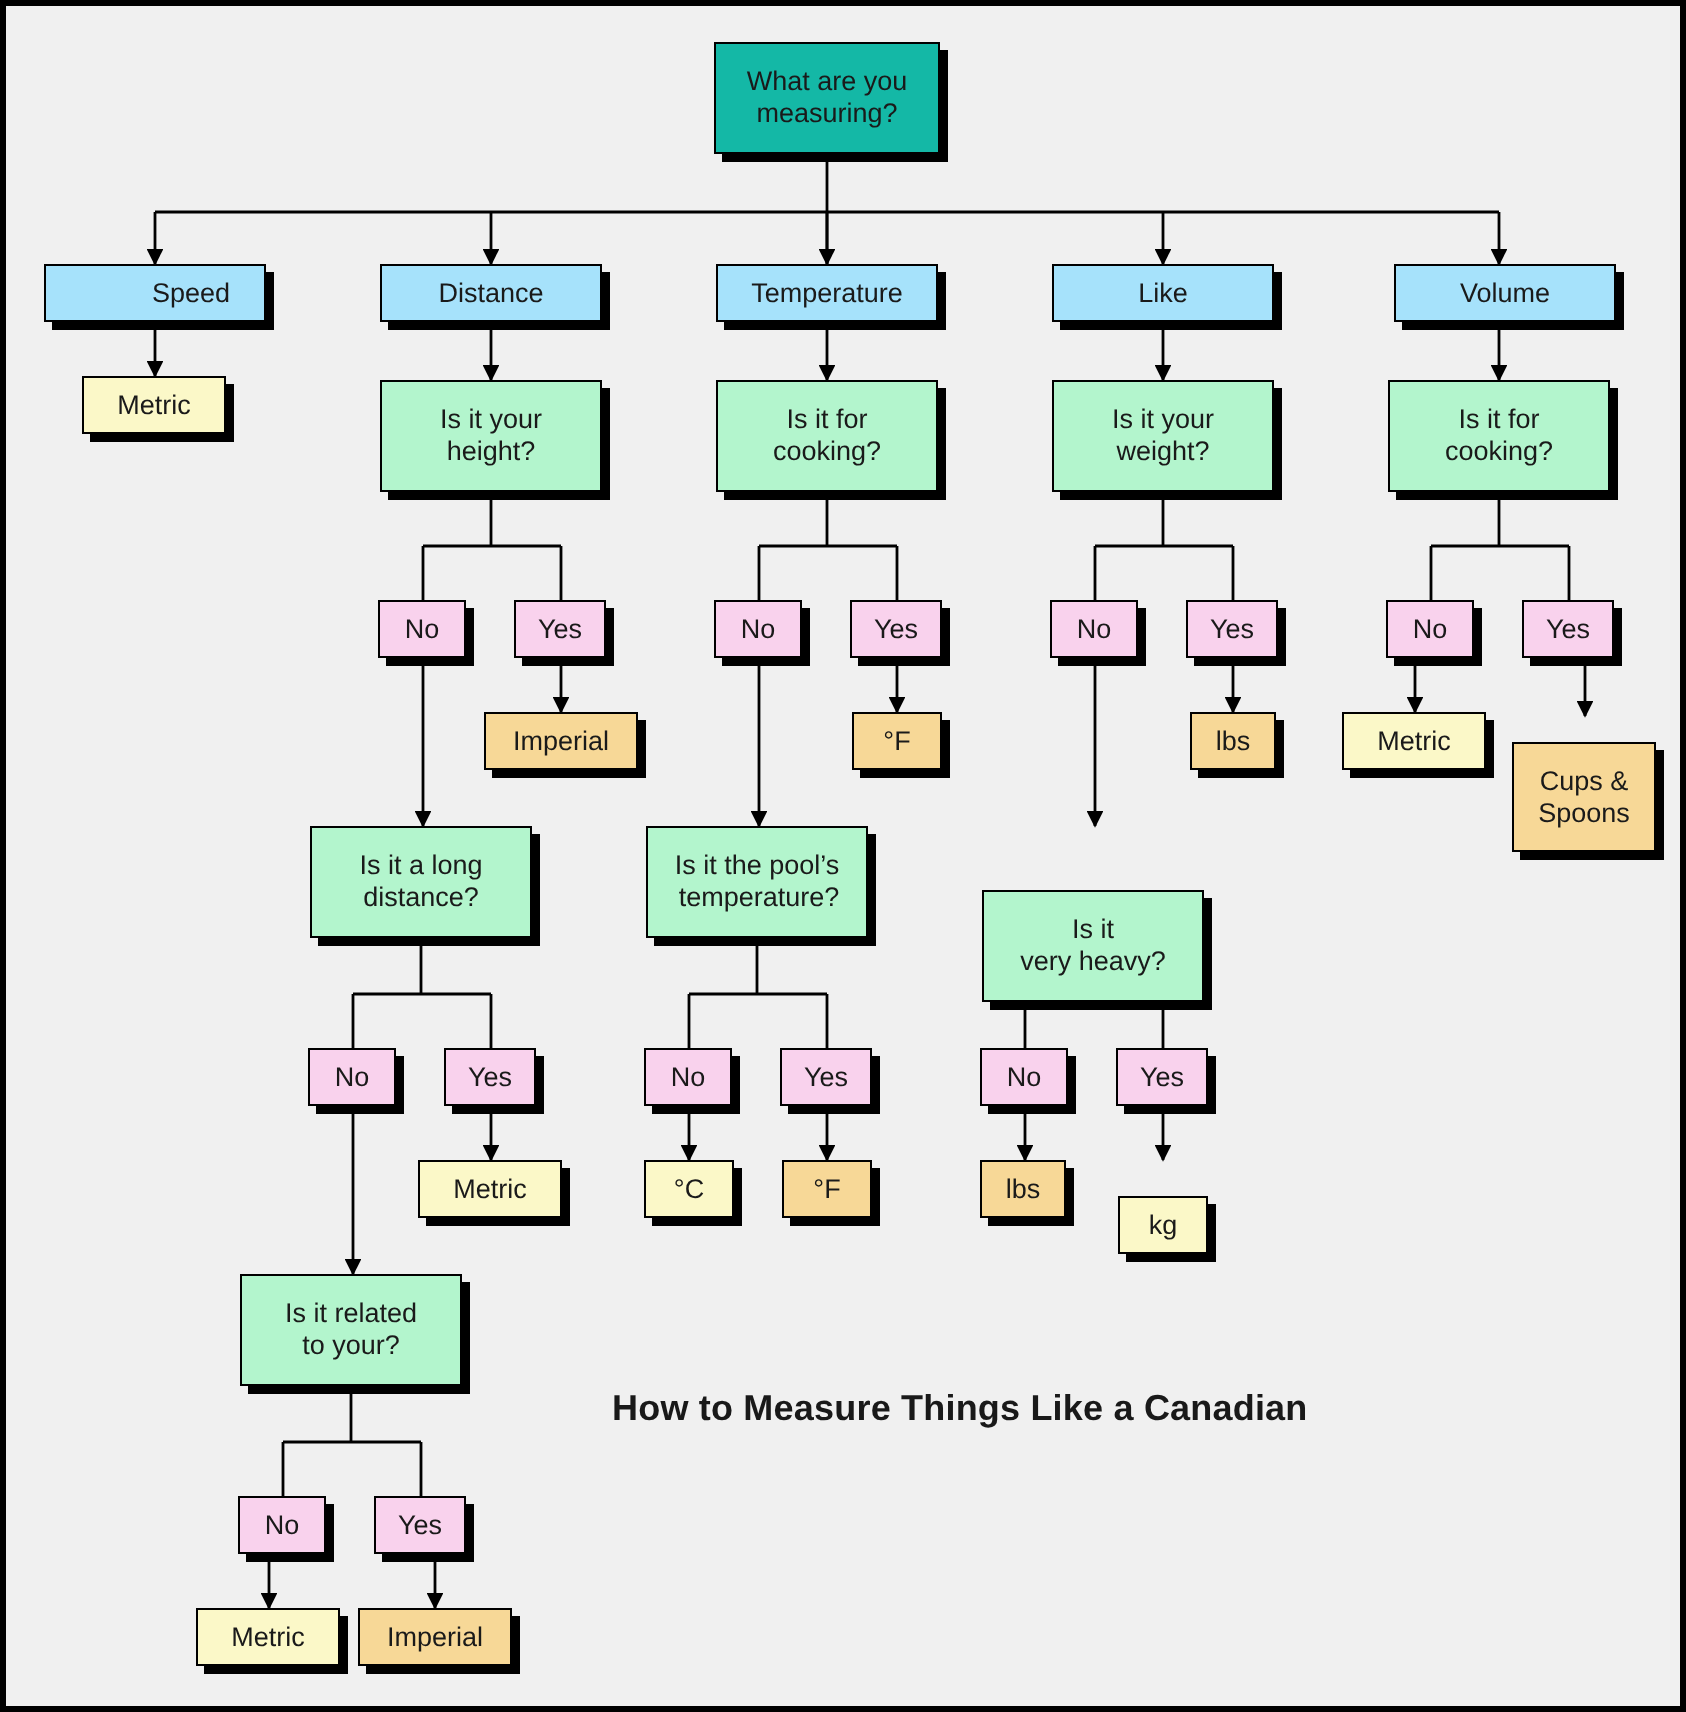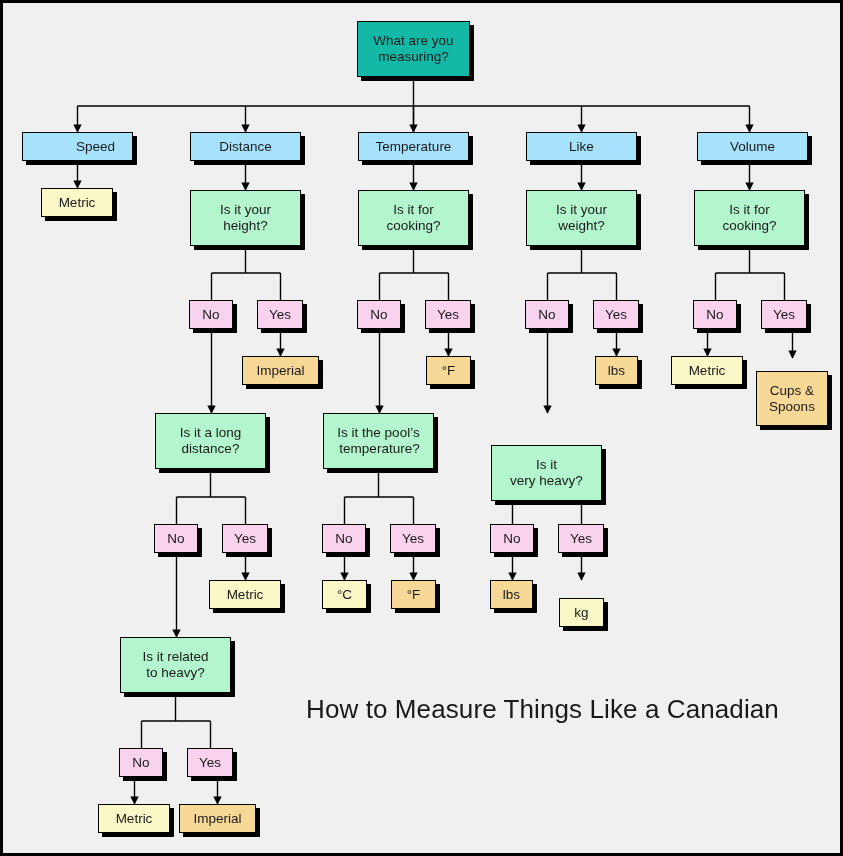--- a/index.html
+++ b/index.html
@@ -42,22 +42,22 @@
   }
   .n-start  { background: #14b8a6; }
   .n-cat    { background: #a6e2fb; }
   .n-quest  { background: #b3f5cd; }
   .n-answer { background: #f9d2ed; }
   .n-out-light { background: #fbf8c8; }
   .n-out-gold  { background: #f7d897; }
 
   #title {
     position: absolute;
-    font-weight: normal;
-    font-size: 26px;
+    font-weight: bold;
+    font-size: 18px;
     color: #191919;
     letter-spacing: 0.1px;
     white-space: nowrap;
     z-index: 4;
   }
 </style>
 </head>
 <body>
 
 <div id="canvas" style="background: rgb(240, 240, 240); border-color: rgb(0, 0, 0);">
@@ -150,21 +150,21 @@
       <div class="node n-answer" style="left: 319px; top: 521px; width: 44px; height: 29px;">No</div>
       <div class="node n-answer" style="left: 387px; top: 521px; width: 46px; height: 29px;">Yes</div>
       <div class="node n-answer" style="left: 487px; top: 521px; width: 44px; height: 29px;">No</div>
       <div class="node n-answer" style="left: 555px; top: 521px; width: 46px; height: 29px;">Yes</div>
       <div class="node n-out-light" style="left: 206px; top: 577px; width: 72px; height: 29px;">Metric</div>
       <div class="node n-out-light" style="left: 319px; top: 577px; width: 45px; height: 29px;">°C</div>
       <div class="node n-out-gold" style="left: 388px; top: 577px; width: 45px; height: 29px;">°F</div>
       <div class="node n-out-gold" style="left: 487px; top: 577px; width: 43px; height: 29px;">lbs</div>
       <div class="node n-out-light" style="left: 556px; top: 595px; width: 45px; height: 29px;">kg</div>
       <div class="node n-quest" style="left: 117px; top: 634px; width: 111px; height: 56px;">Is it related
-to heavy?</div>
+to your?</div>
       <div class="node n-answer" style="left: 116px; top: 745px; width: 44px; height: 29px;">No</div>
       <div class="node n-answer" style="left: 184px; top: 745px; width: 46px; height: 29px;">Yes</div>
       <div class="node n-out-light" style="left: 95px; top: 801px; width: 72px; height: 29px;">Metric</div>
       <div class="node n-out-gold" style="left: 176px; top: 801px; width: 77px; height: 29px;">Imperial</div>
     </div>
 
   <div id="title" style="left: 303px; top: 691px;">How to Measure Things Like a Canadian</div>
 
 </div>
 

